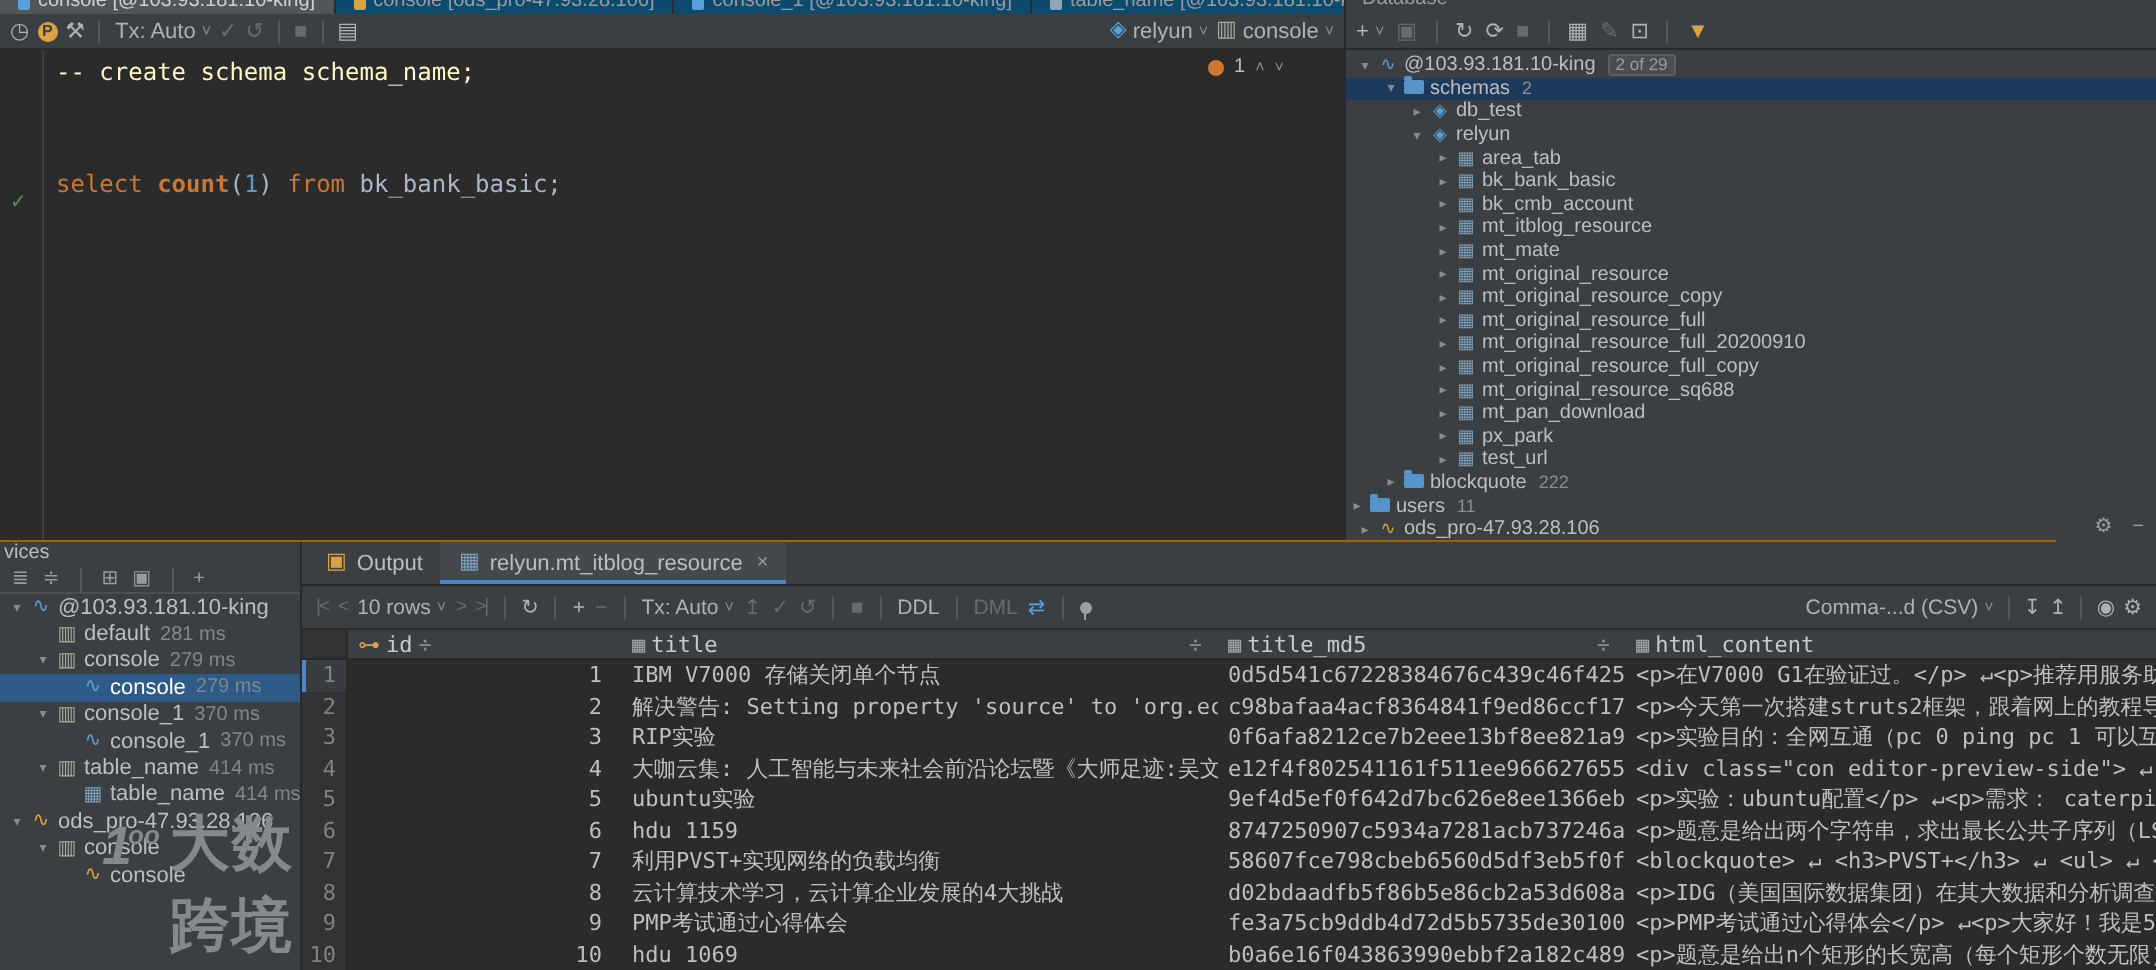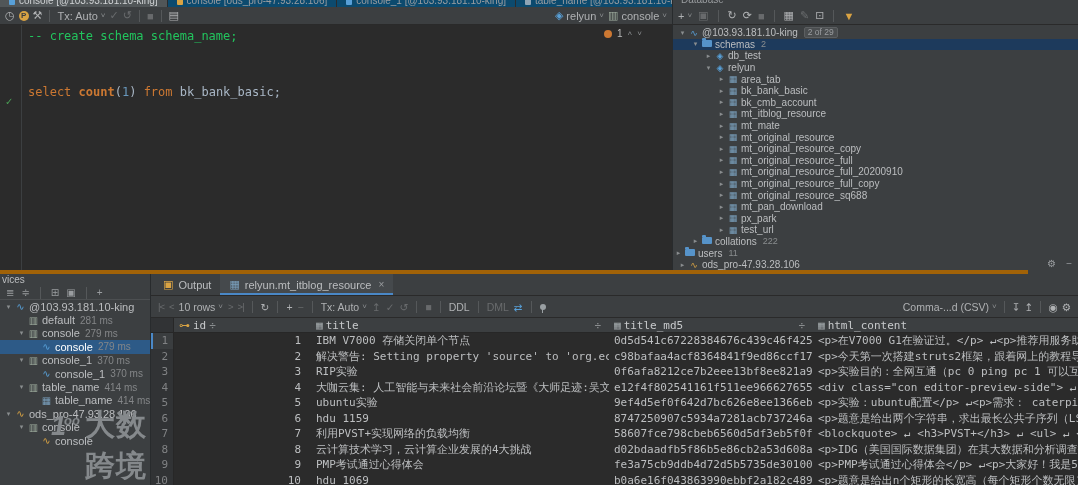--- a/index.html
+++ b/index.html
@@ -33,21 +33,21 @@
   .ic-dim { color:#9aa0a3; } .ic-session { color:#9fae9f; }
   .rgroup { margin-left:auto; display:inline-flex; align-items:center; gap:4px; }
 
   
   #editor { position:absolute; left:0; top:25px; width:672px; height:245px; background:#2b2b2b; }
   #gutter { position:absolute; left:0; top:0; width:22px; height:100%; border-right:1px solid #3c3f41; }
   #runcheck { position:absolute; left:5px; top:71px; font-size:10px; color:#499c54; }
   #code { position:absolute; left:28px; top:4px; right:0; }
   .codeline { height:14px; line-height:14px; font:12px "DejaVu Sans Mono",monospace; white-space:pre; }
   .kw { color:#cc7832; } .kwb { color:#cc7832; font-weight:bold; } .pl { color:#a9b7c6; }
-  .num { color:#6897bb; } .com { color:#22c55e; } .caret { color:#cfcfcf; }
+  .num { color:#6897bb; } .com { color:#fef9c3; } .caret { color:#cfcfcf; }
   #inspect { position:absolute; left:604px; top:3px; display:flex; align-items:center; gap:5px;
              font-size:10px; color:#bbb; }
   .insp-dot { width:8px; height:8px; border-radius:50%; background:#cc7832; display:inline-block; }
 
   
   #dbpanel { position:absolute; left:672px; top:25px; width:406px; height:245px; background:#3c3f41;
              border-left:1px solid #282b2d; overflow:hidden; }
   #dbtree { padding-top:2px; }
   .trow { display:flex; align-items:center; height:11.6px; font-size:10px; color:#bcbec0; white-space:nowrap; }
   .trow .chev { width:11px; text-align:center; color:#8a8d8f; font-size:7px; flex:none; }
@@ -56,21 +56,21 @@
   .badge { margin-left:6px; font-size:8.5px; color:#9a9da0; background:#4b4e50;
            border:1px solid #5c5f61; border-radius:2px; padding:0 3px; line-height:9px; }
   .count { margin-left:6px; color:#8a8d8f; font-size:9px; }
   .ic-folder { width:10px; height:7px; background:#5693c9; border-radius:1px; position:relative;
                display:inline-block; }
   .ic-folder::before { content:""; position:absolute; top:-2px; left:0; width:4px; height:2px;
                        background:#5693c9; border-radius:1px 1px 0 0; }
   #dbfoot { position:absolute; right:6px; bottom:1px; font-size:10px; color:#9a9da0; display:flex; gap:10px; }
 
   
-  #bottom { position:absolute; left:0; top:270px; width:1028px; height:215px; border-top:4px solid #a16207; }
+  #bottom { position:absolute; left:0; top:270px; width:1028px; height:215px; border-top:1px solid #a16207; }
 
   
   #services { position:absolute; left:0; top:0; width:150px; height:215px; background:#3c3f41; overflow:hidden; }
   #svchead { height:12px; font-size:10px; color:#bcbec0; padding-left:2px; line-height:12px; }
   #svctool { height:14px; display:flex; align-items:center; gap:7px; padding-left:6px;
              font-size:10px; color:#9a9da0; border-bottom:1px solid #4c4f51; }
   .srow { display:flex; align-items:center; height:13.4px; font-size:11px; color:#bcbec0; white-space:nowrap; }
   .srow .chev { width:11px; text-align:center; color:#8a8d8f; font-size:7px; flex:none; }
   .srow .ticon { width:13px; flex:none; font-size:10px; text-align:center; margin-right:2px; }
   .srow .time { color:#848688; margin-left:5px; font-size:10px; }
@@ -287,21 +287,21 @@
           <span>px_park</span>
         </div>
         <div class="trow" style="padding-left: 43px;">
           <span class="chev">▸</span>
           <span class="ticon ic-table">▦</span>
           <span>test_url</span>
         </div>
         <div class="trow" style="padding-left: 17px;">
           <span class="chev">▸</span>
           <span class="ticon "><span class="ic-folder"></span></span>
-          <span>collations</span>
+          <span>blockquote</span>
           <span class="count">222</span>
         </div>
         <div class="trow" style="">
           <span class="chev">▸</span>
           <span class="ticon "><span class="ic-folder"></span></span>
           <span>users</span>
           <span class="count">11</span>
         </div>
         <div class="trow" style="padding-left: 4px;">
           <span class="chev">▸</span>

